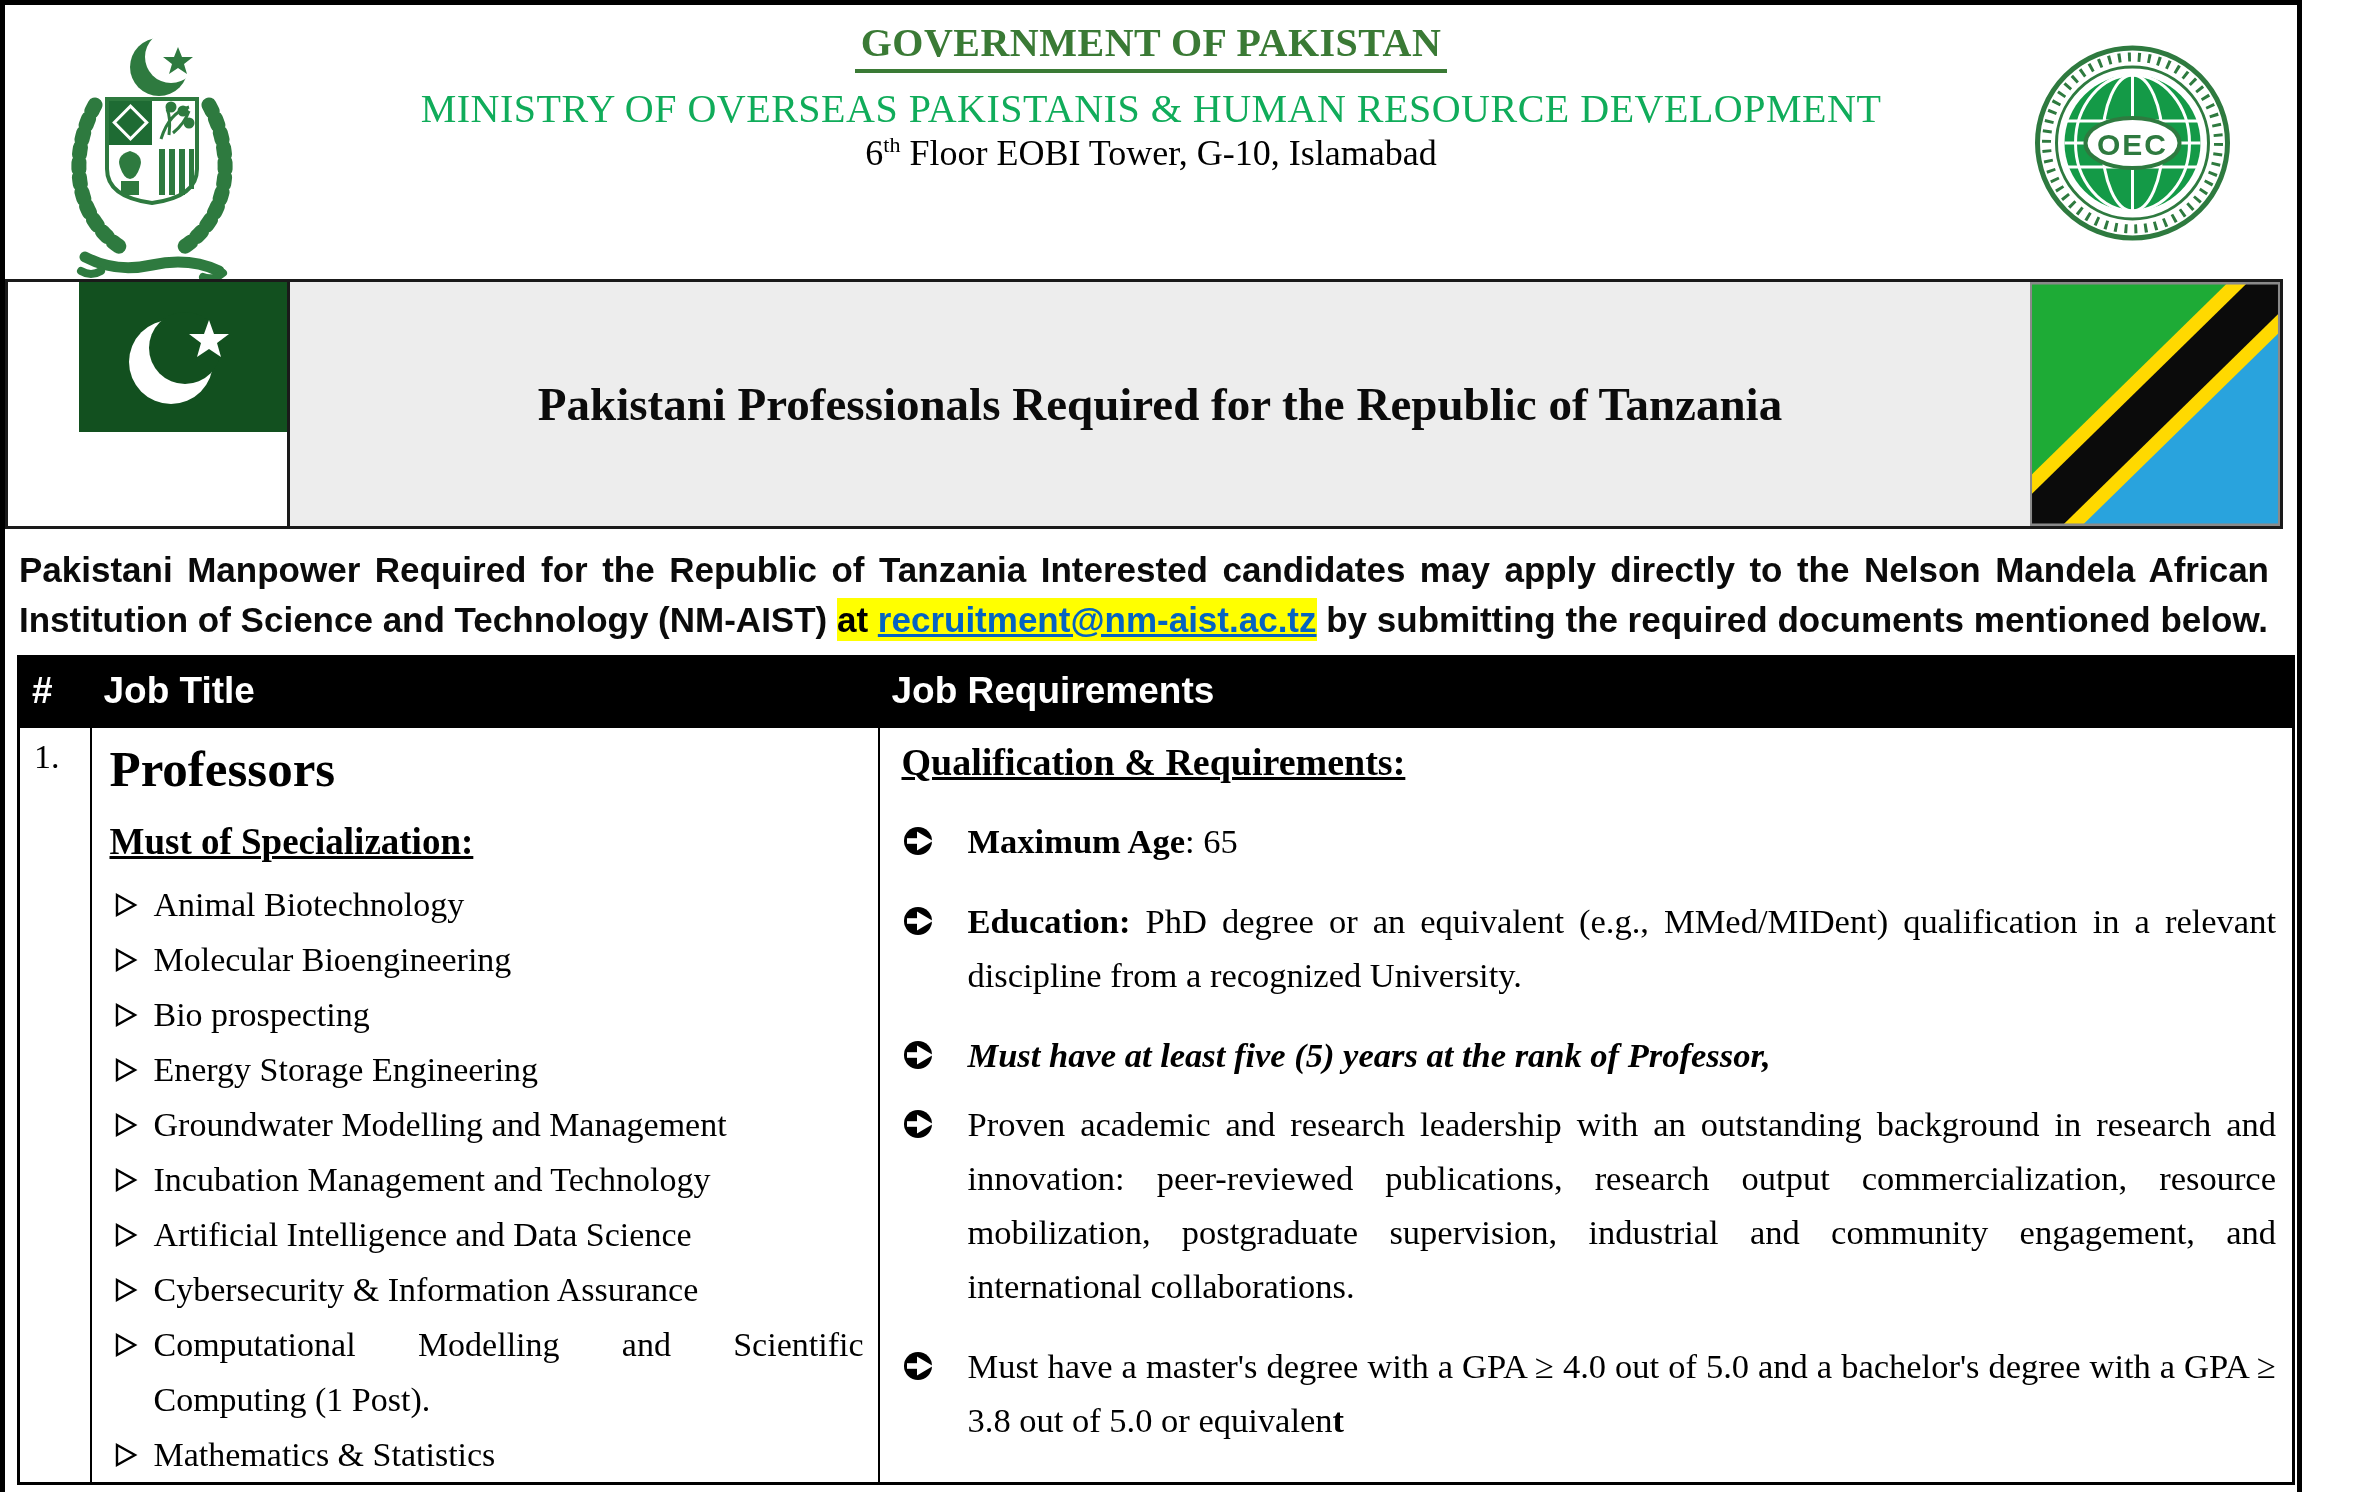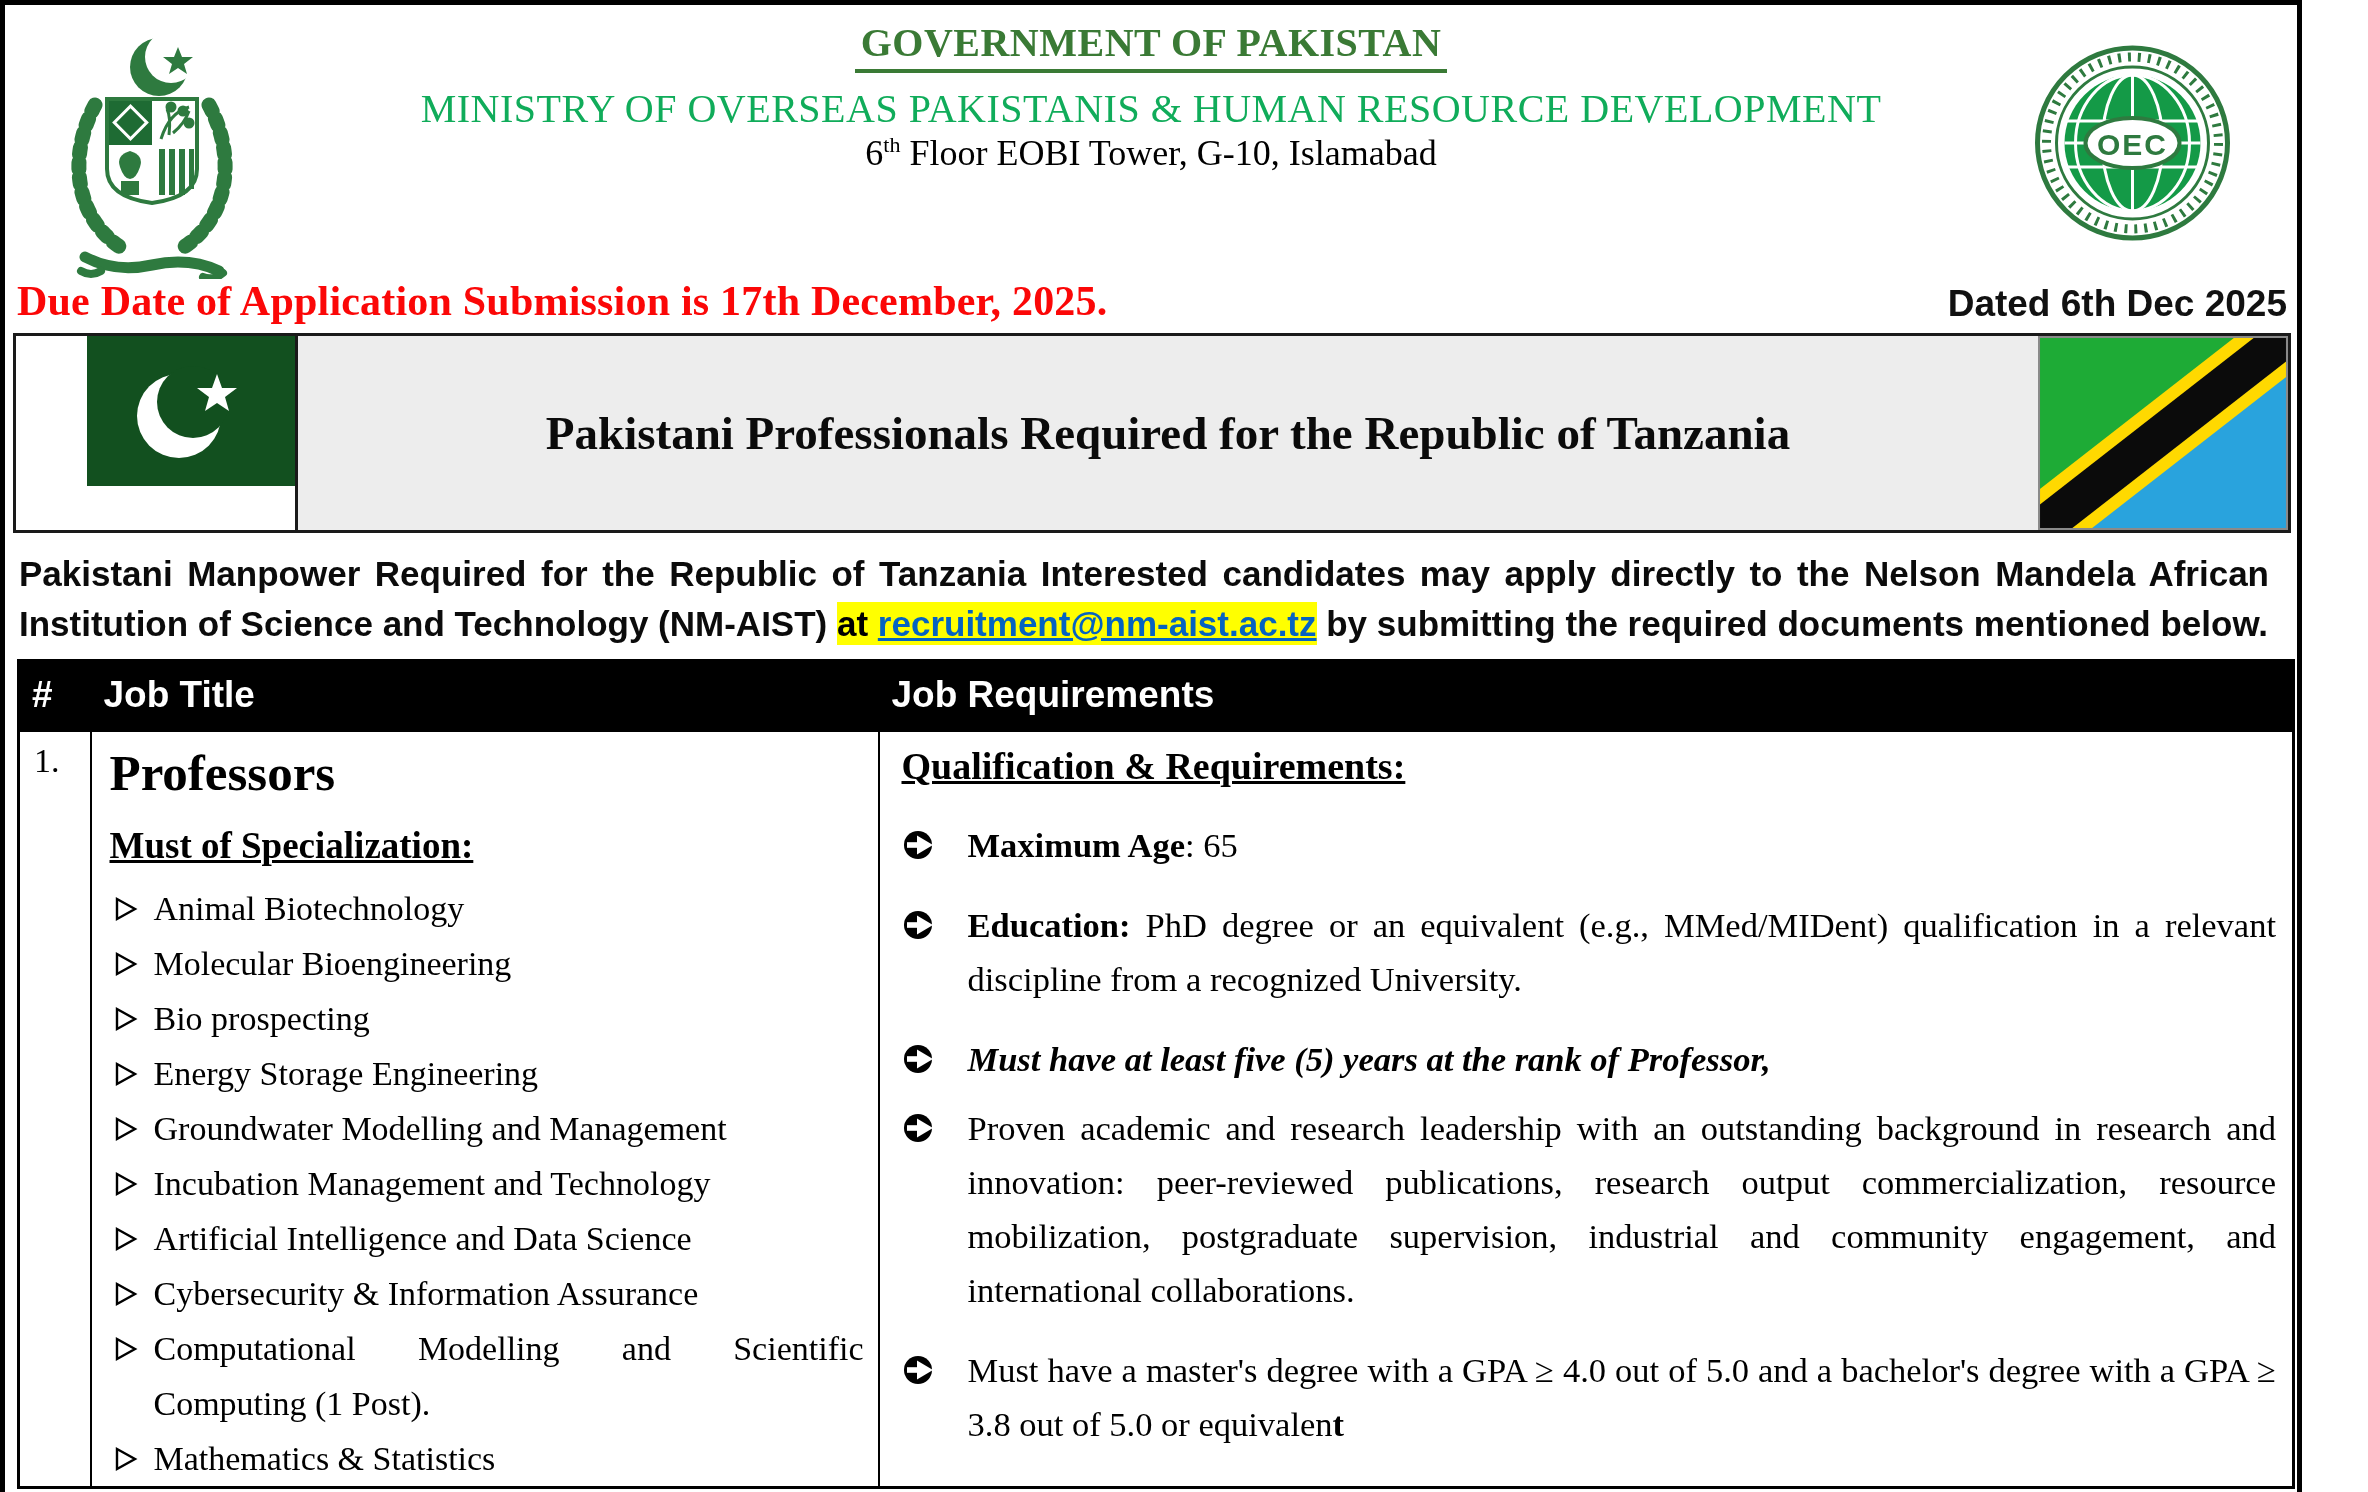--- a/index.html
+++ b/index.html
@@ -18,21 +18,21 @@
   .corp-line { margin-top:10px; font-size:38px; font-weight:bold; color:#2f5233; letter-spacing:.5px; }
   .addr-line { margin-top:0; font-size:36px; color:#000; }
   .addr-line sup { font-size:22px; }
 
   
   .notice { display:flex; justify-content:space-between; align-items:flex-end; padding:0 10px 6px 12px; }
   .due { color:#fb0707; font-size:42px; font-weight:bold; letter-spacing:.2px; }
   .dated { color:#111; font-size:37px; font-weight:bold; font-family:"Liberation Sans", sans-serif; }
 
   
-  .banner { margin:2px 0 0 8px; width:2278px; height:200px; border:3px solid #1a1a1a; background:#ededed; display:flex; align-items:stretch; }
+  .banner { margin:2px 0 0 0; width:2278px; height:250px; border:3px solid #1a1a1a; background:#ededed; display:flex; align-items:stretch; }
   .flag-cell { width:282px; background:#fff; border-right:3px solid #1a1a1a; display:flex; justify-content:flex-end; align-items:flex-start; }
   .banner-title { flex:1; display:flex; align-items:center; justify-content:center; font-size:47px; font-weight:bold; color:#0b0b0b; padding:0 8px; text-align:center; }
   .tz-cell { width:250px; display:flex; align-items:stretch; }
   .tz-cell svg { width:100%; height:100%; }
 
   
   .intro { padding:16px 28px 10px 14px; font-family:"Liberation Sans", sans-serif; font-weight:bold; font-size:35px; line-height:50px; text-align:justify; color:#0b0b0b; }
   .intro mark { background:#ffff00; padding:2px 0; }
   .intro a { color:#0563c1; text-decoration:underline; }
 
@@ -117,24 +117,20 @@
       <text x="100" y="112" text-anchor="middle" font-family="Liberation Sans, sans-serif" font-size="30" font-weight="bold" fill="#2e7a3f" letter-spacing="2">OEC</text>
     </svg>
 
     <div class="hdr-text">
       <div><span class="gov-line">GOVERNMENT OF PAKISTAN</span></div>
       <div class="ministry-line">MINISTRY OF OVERSEAS PAKISTANIS &amp; HUMAN RESOURCE DEVELOPMENT</div>
       <div class="addr-line"><span>6</span><sup>th</sup><span> Floor EOBI Tower, G-10, Islamabad</span></div>
     </div>
   </div>
 
-  <div class="notice">
-    <span class="due">Due Date of Application Submission is 17th December, 2025.</span>
-    <span class="dated">Dated 6th Dec 2025</span>
-  </div>
 
   <div class="banner">
     <div class="flag-cell">
       <svg width="218" height="150" viewBox="0 0 218 150">
         <rect width="218" height="150" fill="#ffffff"></rect>
         <rect x="10" y="0" width="208" height="150" fill="#12501f"></rect>
         <circle cx="102" cy="80" r="42" fill="#ffffff"></circle>
         <circle cx="116" cy="66" r="36" fill="#12501f"></circle>
         <polygon points="140,38 145,52 160,52 148,61 152,75 140,67 128,75 132,61 120,52 135,52" fill="#ffffff"></polygon>
       </svg>

